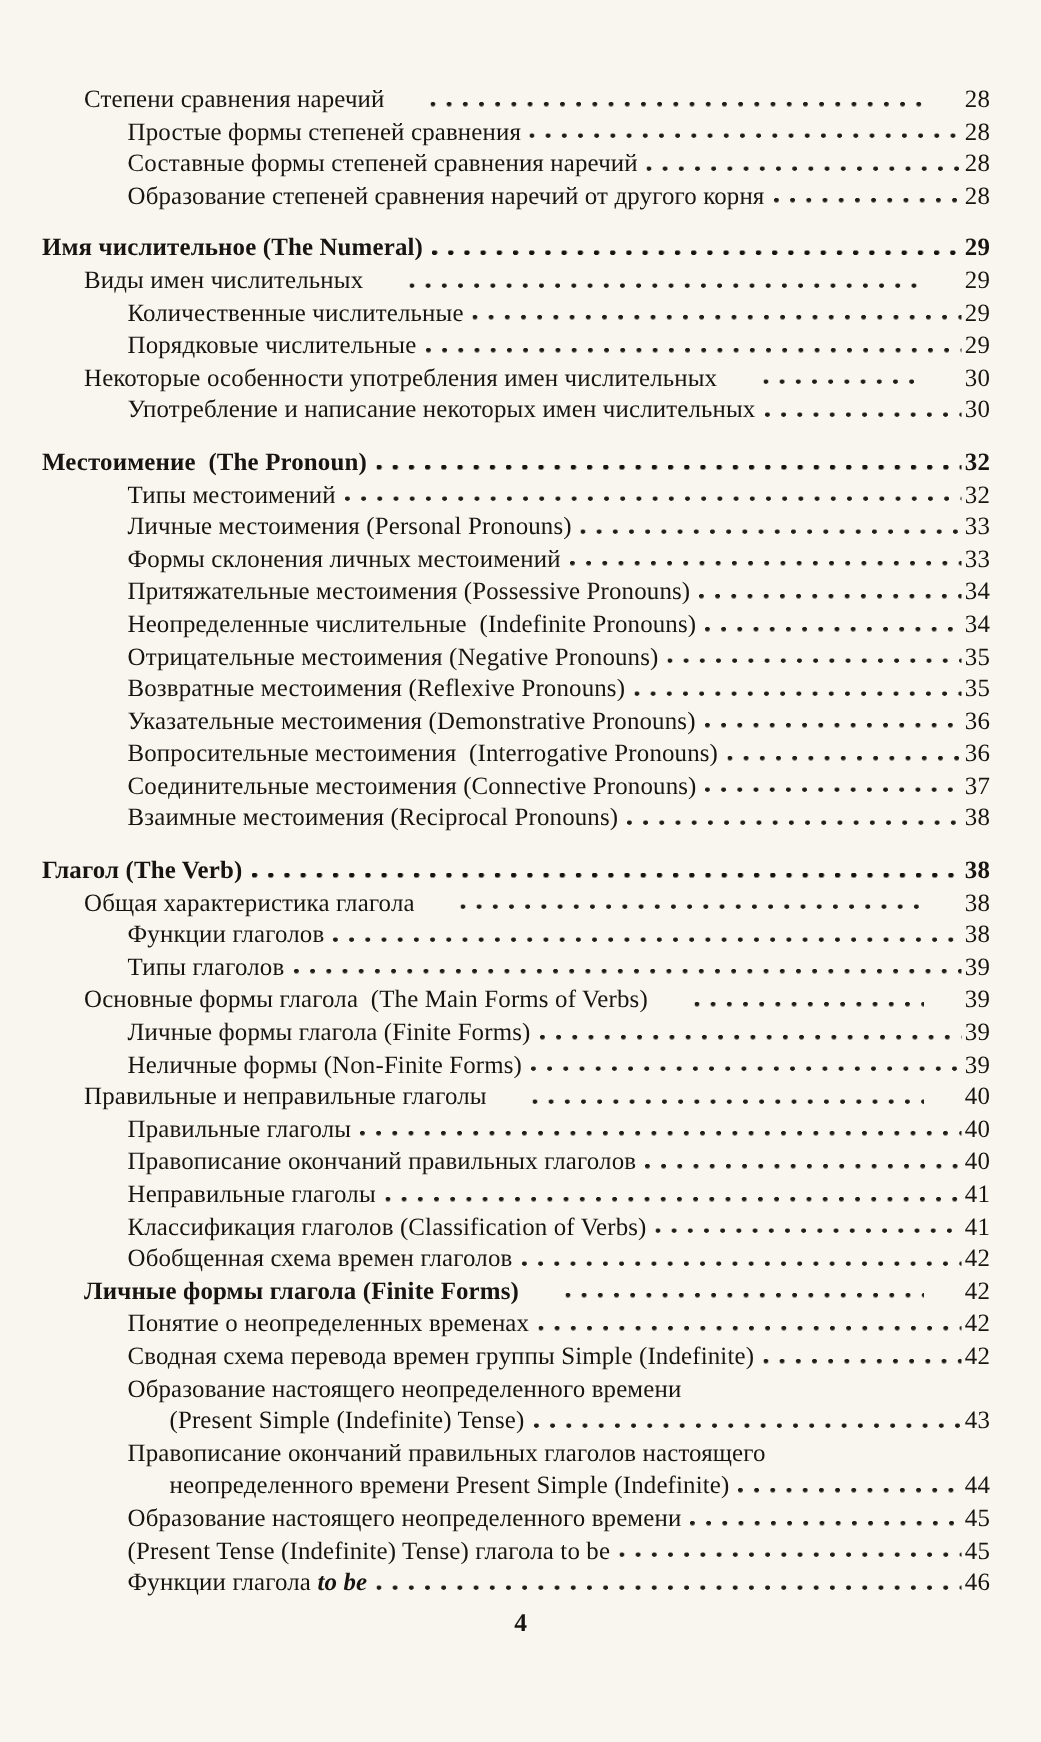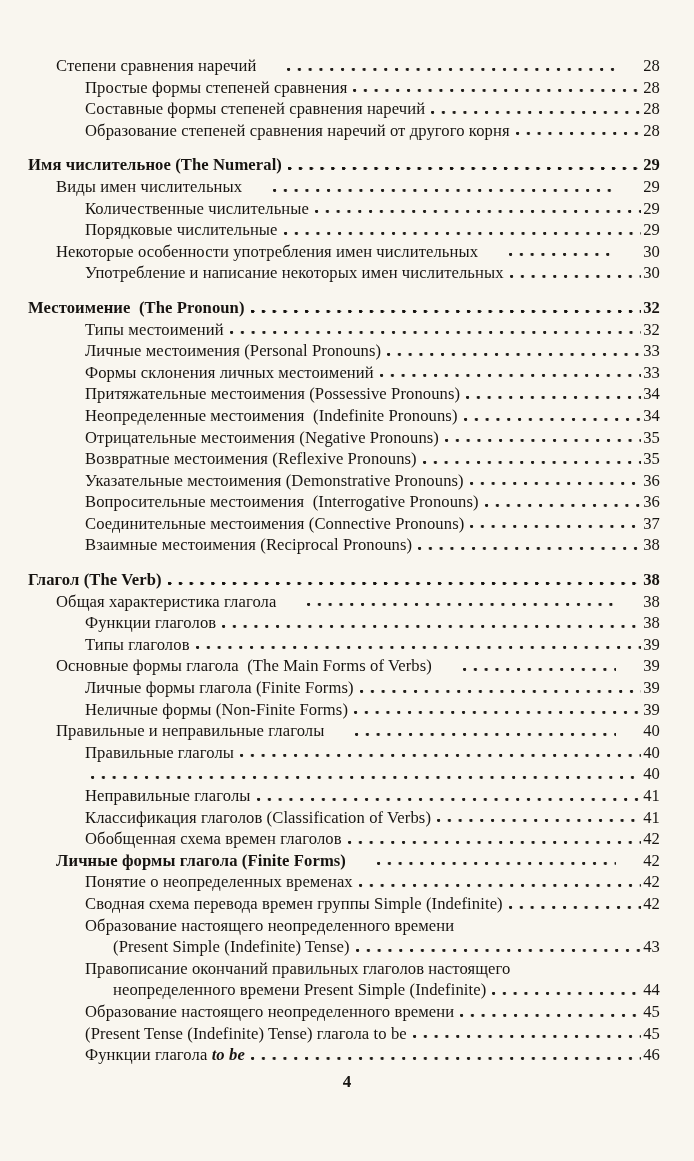--- a/index.html
+++ b/index.html
@@ -127,21 +127,21 @@
         <span class="title">Формы склонения личных местоимений</span>
         <span class="leader"></span>
         <span class="pagenum">33</span>
       </div>
       <div class="row lvl2">
         <span class="title">Притяжательные местоимения (Possessive Pronouns)</span>
         <span class="leader"></span>
         <span class="pagenum">34</span>
       </div>
       <div class="row lvl2">
-        <span class="title">Неопределенные местоимения  (Indefinite Pronouns)</span>
+        <span class="title">Неопределенные числительные  (Indefinite Pronouns)</span>
         <span class="leader"></span>
         <span class="pagenum">34</span>
       </div>
       <div class="row lvl2">
         <span class="title">Отрицательные местоимения (Negative Pronouns)</span>
         <span class="leader"></span>
         <span class="pagenum">35</span>
       </div>
       <div class="row lvl2">
         <span class="title">Возвратные местоимения (Reflexive Pronouns)</span>
@@ -207,20 +207,21 @@
         <span class="title">Правильные и неправильные глаголы</span>
         <span class="leader"></span>
         <span class="pagenum">40</span>
       </div>
       <div class="row lvl2">
         <span class="title">Правильные глаголы</span>
         <span class="leader"></span>
         <span class="pagenum">40</span>
       </div>
       <div class="row lvl2">
+        <span class="title">Правописание окончаний правильных глаголов</span>
         <span class="leader"></span>
         <span class="pagenum">40</span>
       </div>
       <div class="row lvl2">
         <span class="title">Неправильные глаголы</span>
         <span class="leader"></span>
         <span class="pagenum">41</span>
       </div>
       <div class="row lvl2">
         <span class="title">Классификация глаголов (Classification of Verbs)</span>

